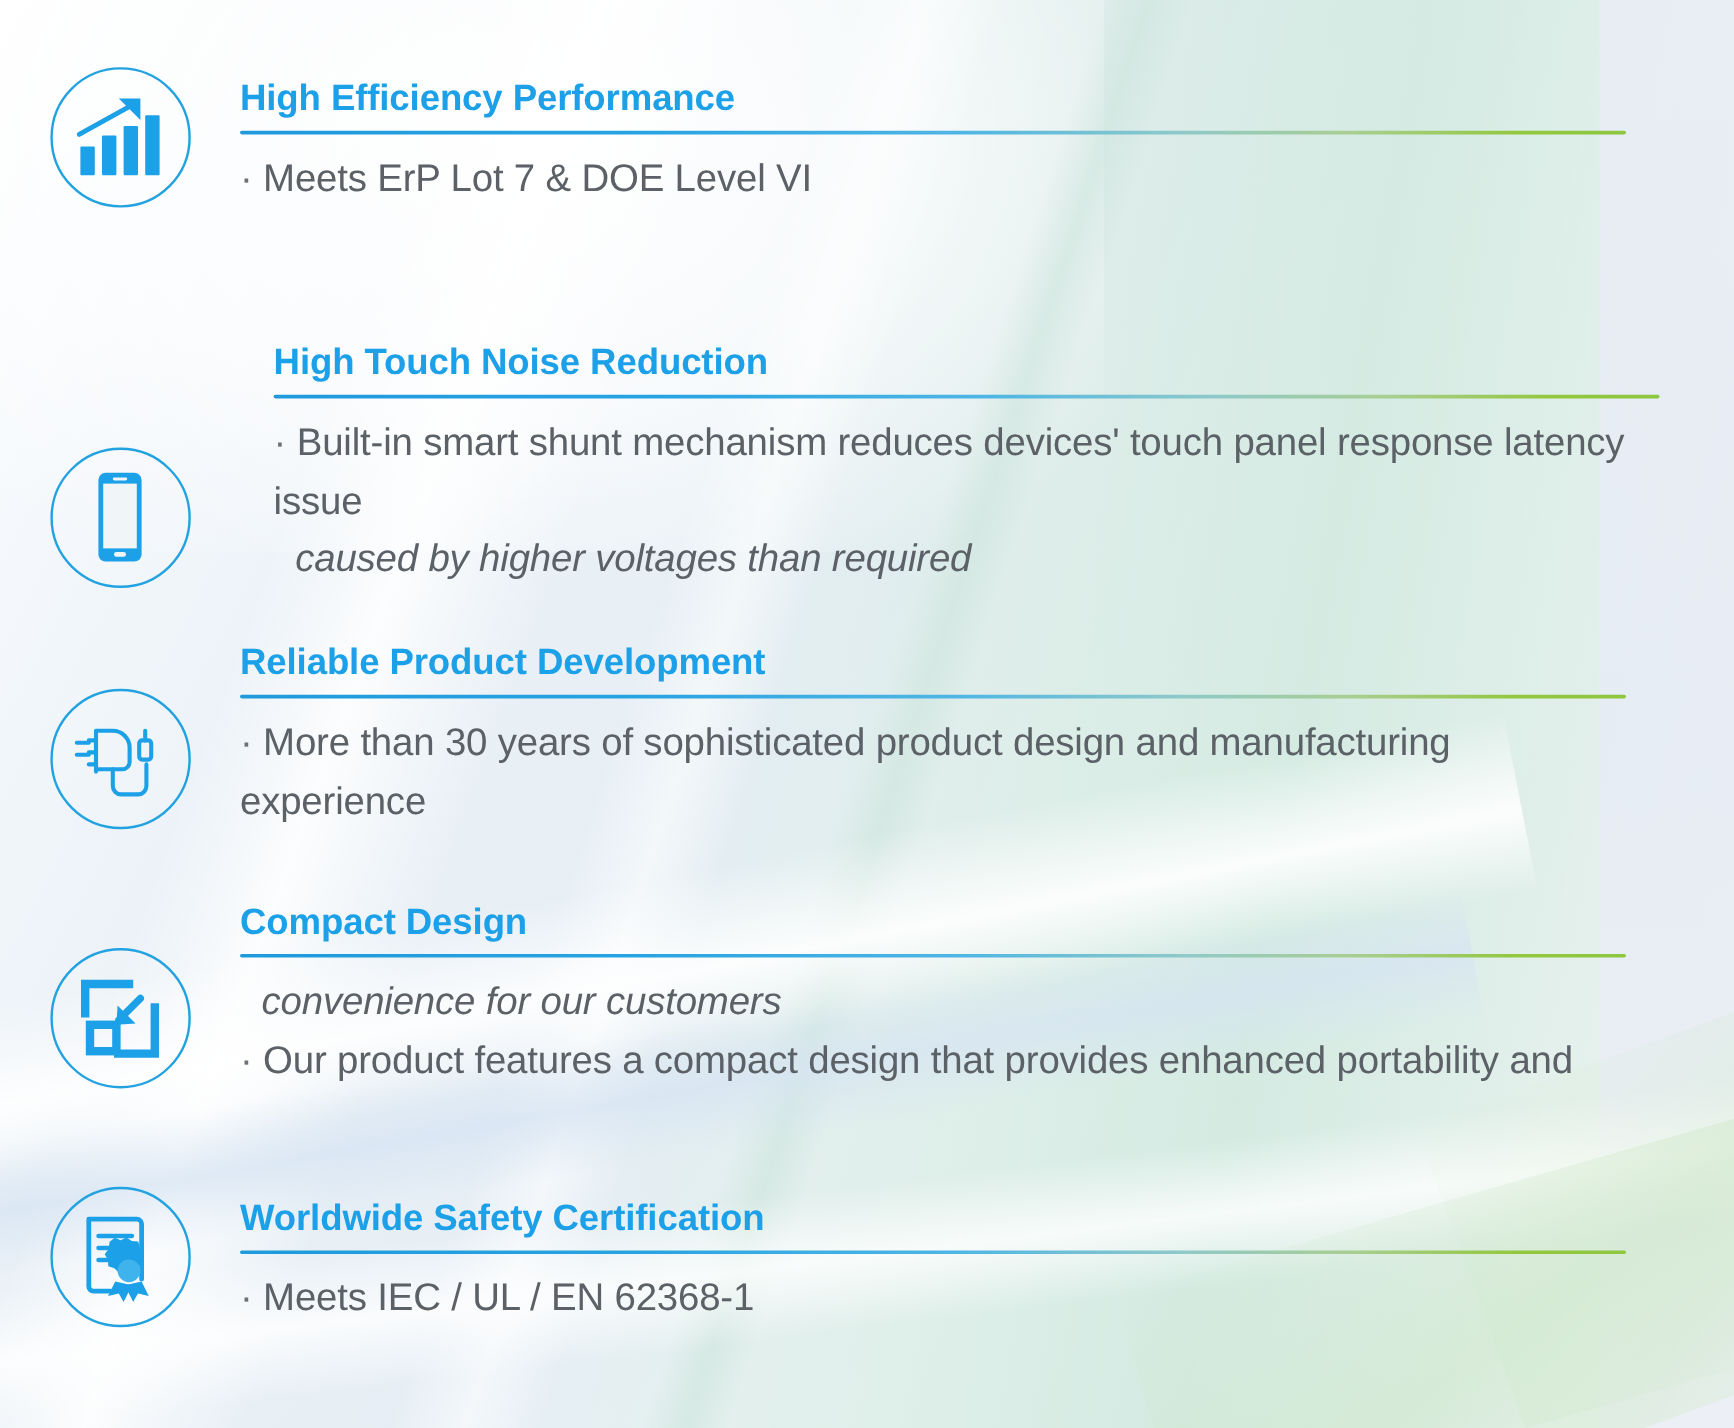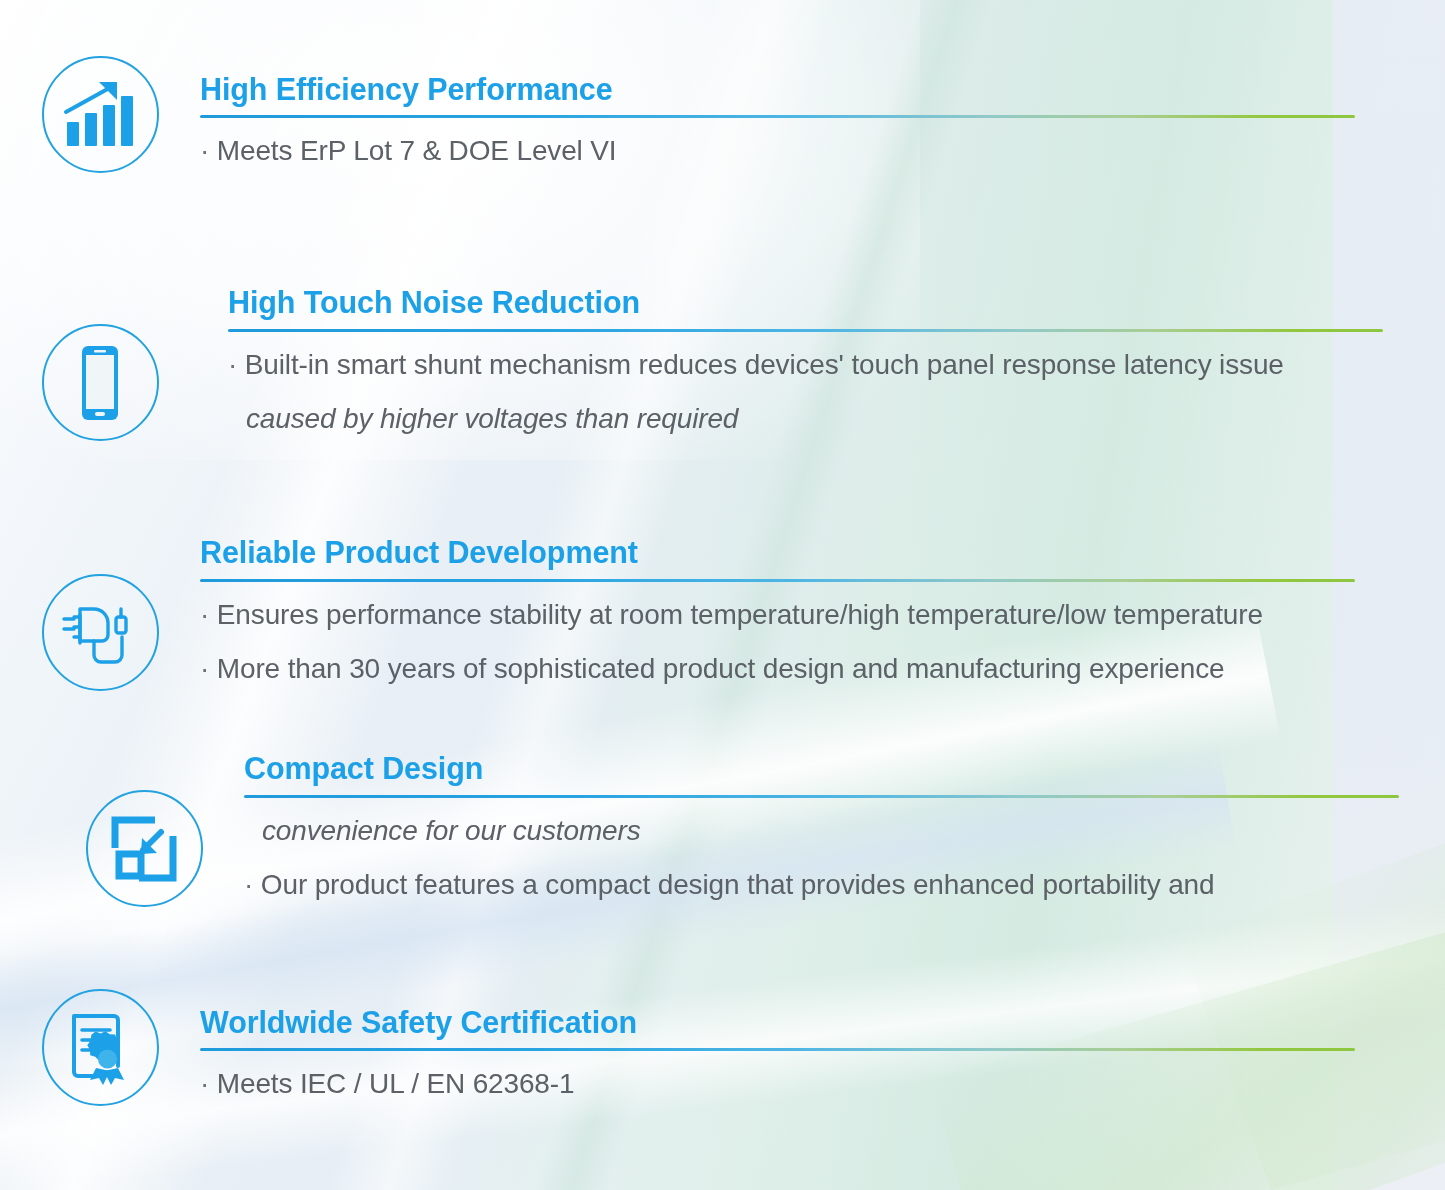--- a/index.html
+++ b/index.html
@@ -121,25 +121,24 @@
        #27A3E2 28%,
        #4FB6E4 52%,
        #8FC9C9 68%,
        #A9CE93 80%,
        #93C740 92%,
        #8DC63F 100%);
     border-radius:2px;
   }
   .f-lines{ margin-top:12px; }
   .f-line{
-    font-size:28px;
+    font-size:32px;
     color:#5B6166;
     line-height:1.52;
     letter-spacing:-0.15px;
-    margin-top:12px;
   }
   .f-line .dot{ color:#6b7175; }
   .f-line .txt{ }
   .indent2{ padding-left:18px;font-style:italic; }
 </style>
 </head>
 <body>
 
 <div id="page">
 
@@ -226,31 +225,27 @@
             </g>
           </svg>
         </div>
       </div>
       <div class="body-col">
         <div class="f-title">Reliable Product Development</div>
         <div class="f-rule"></div>
         <div class="f-lines">
           <div class="f-line">
             <span class="dot">·</span>
-            <span class="txt">Ensures performance stability at room temperature/high temperature/low temperature</span>
-          </div>
-          <div class="f-line">
-            <span class="dot">·</span>
             <span class="txt">More than 30 years of sophisticated product  design and manufacturing experience</span>
           </div>
         </div>
       </div>
     </div>
 
-    <div class="feature" style="top:752px;padding-left:44px;">
+    <div class="feature" style="top:752px;">
       <div class="icon-wrap">
         <div class="icon-circle">
           <svg width="70" height="70" viewBox="0 0 70 70">
             <g fill="none" stroke="#1CA0E8" stroke-width="7">
               <path d="M6 34 V6 H46"></path>
               <path d="M64 22 V64 H30"></path>
               <rect x="10" y="40" width="22" height="22"></rect>
             </g>
             <g stroke="#1CA0E8" stroke-width="6" stroke-linecap="round" fill="none">
               <path d="M52 18 L34 36"></path>

